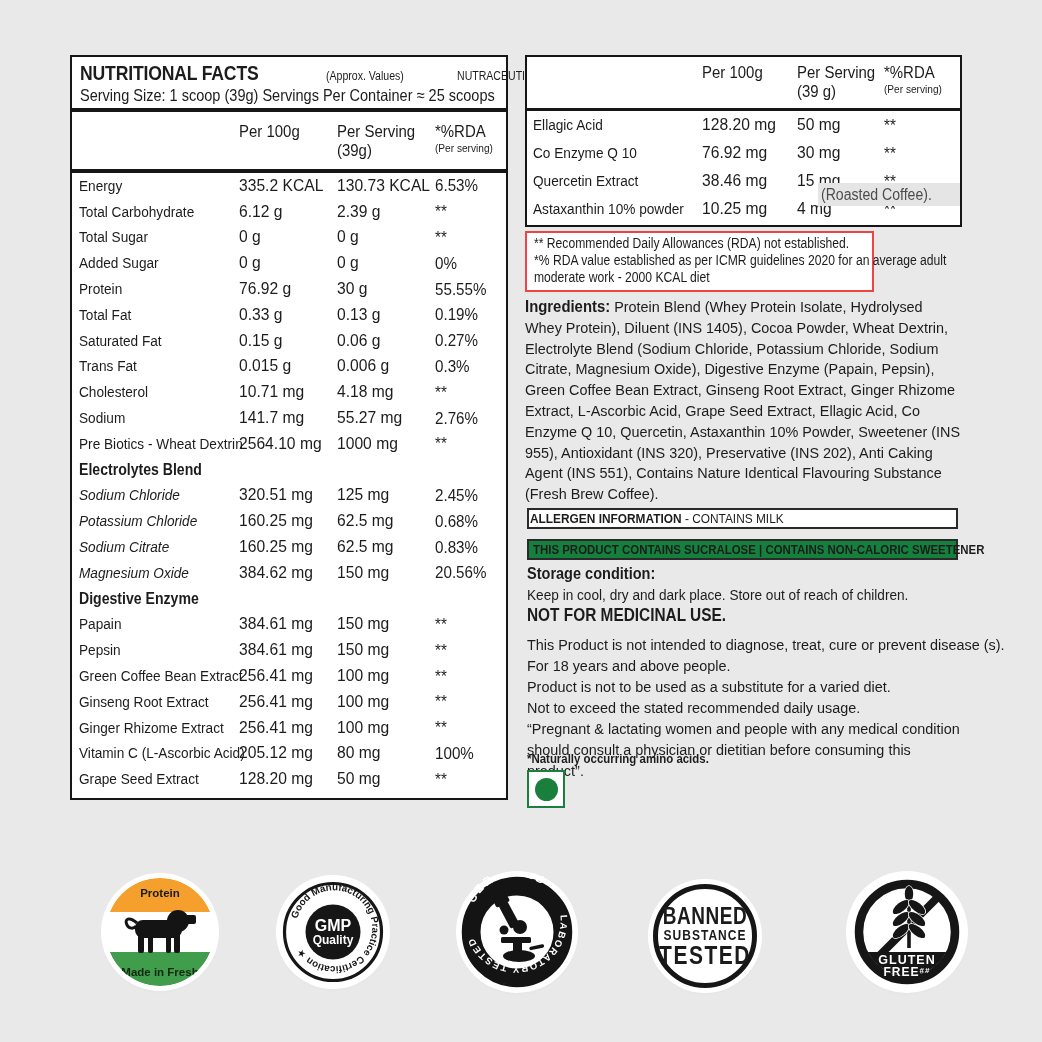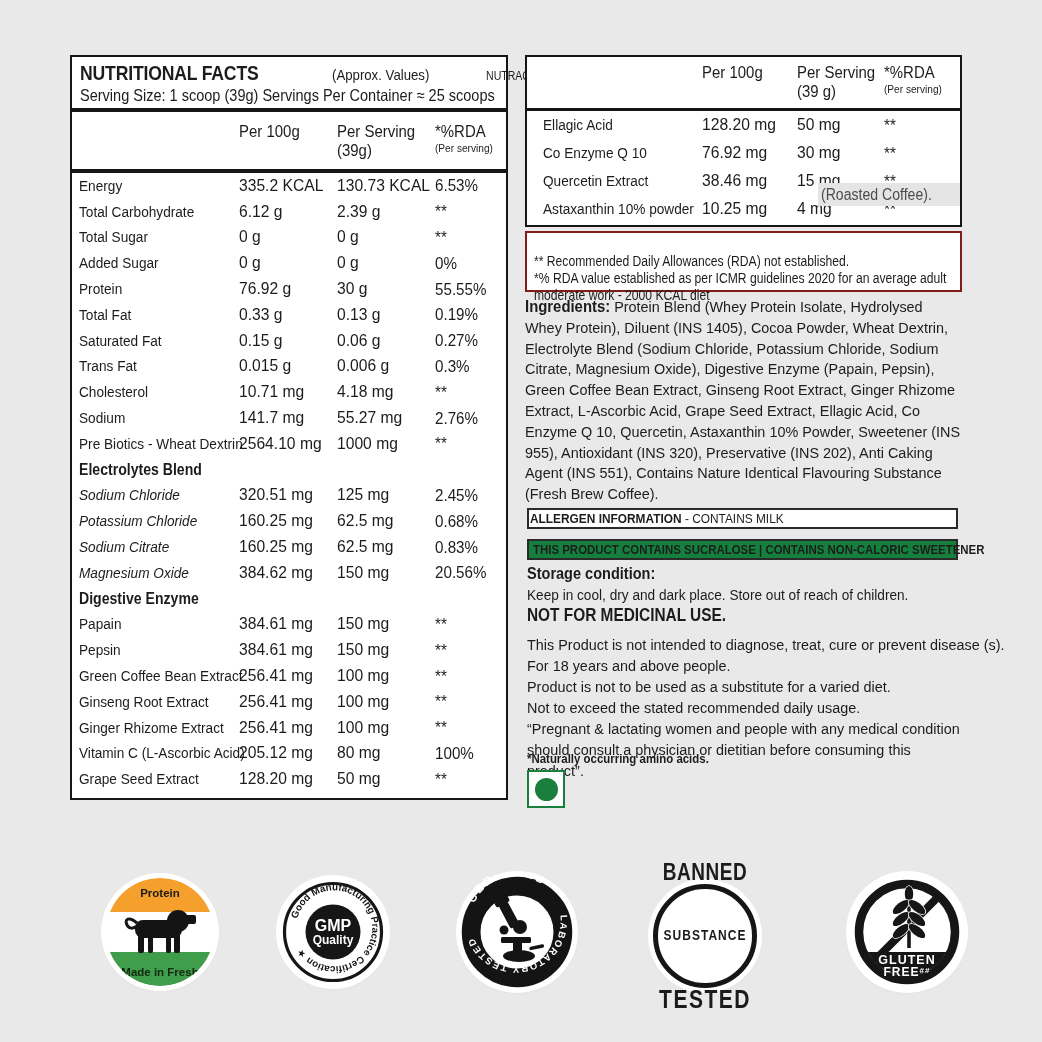--- a/index.html
+++ b/index.html
@@ -11,21 +11,21 @@
   .cond  { display:inline-block; transform:scaleX(.88); transform-origin:0 50%; white-space:nowrap; }
   .condn { display:inline-block; transform:scaleX(.92); transform-origin:0 50%; white-space:nowrap; }
   .wrapsq { transform:scaleX(.93); transform-origin:0 0; width:470px; }
 
   
   .left-panel { position:absolute; left:70px; top:55px; width:438px; height:745px;
     background:#fff; border:2.5px solid #161616; }
   .lp-header { height:55px; border-bottom:4px solid #161616; padding:5px 8px 0 8px; }
   .title-row { display:flex; align-items:baseline;gap:43px; }
   .t-main { font-weight:bold; font-size:20px; letter-spacing:-.2px; }
-  .t-note { font-size:15px; margin-left:6px; }
+  .t-note { font-size:12px; margin-left:0; }
   .t-cat  { font-size:12px; margin-left:auto; }
   .serving-line { font-size:16.5px; margin-top:1px; }
 
   .colhead { display:grid; grid-template-columns:167px 98px 98px 1fr; height:61px;
     border-bottom:4px solid #161616; padding-top:10px; }
   .ch { display:flex; flex-direction:column; font-size:17px; line-height:19px; }
   .ch .sub-small { font-size:11.5px; line-height:14px; }
 
   .tbody { }
   .nrow { display:grid; grid-template-columns:167px 98px 98px 1fr; height:25.8px; align-items:center; }
@@ -34,29 +34,29 @@
   .nrow .c-rda { font-size:16.5px; }
   .nrow.section .c-label { font-weight:bold; font-size:16px; }
   .nrow.italic .c-label { font-style:italic; }
 
   
   .right-table { position:absolute; left:525px; top:55px; width:437px; height:172px;
     background:#fff; border:2.5px solid #161616; }
   .rt-colhead { display:grid; grid-template-columns:175px 95px 87px 1fr; height:54px;
     border-bottom:3.5px solid #161616; padding-top:6px; }
   .rrow { display:grid; grid-template-columns:175px 95px 87px 1fr; height:28px; align-items:center; }
-  .rrow .c-label { padding-left:16px; font-size:15.5px; }
+  .rrow .c-label { padding-left:6px; font-size:15.5px; }
   .rrow .c-num { font-size:17px; }
   .rrow .c-rda { font-size:16.5px; }
 
   .roasted-overlay { position:absolute; left:818px; top:183px; width:142px; height:23px;
     background:#e5e5e5; color:#4c4c4c; font-size:16px; line-height:23px; padding-left:3px; z-index:5; }
 
-  .footnote-box { position:absolute; left:525px; top:231px; width:437px; height:61px;
-    background:#fff; border:2px solid #7f1d1d; padding:20px 7px; }
+  .footnote-box { position:absolute; left:525px; top:231px; width:349px; height:61px;
+    background:#fff; border:2px solid #ef4444; padding:2px 7px; }
   .footnote-box div { font-size:13.8px; line-height:17px; }
 
   
   .ingredients { position:absolute; left:525px; top:297px; font-size:15.5px; line-height:20.8px; }
   .ingredients b { font-size:16px; }
   .allergen-box { position:absolute; left:527px; top:508px; width:431px; height:21px;
     background:#fff; border:2px solid #2a2a2a; padding:1px 1px; font-size:13.5px; line-height:15px; }
   .sweetener-box { position:absolute; left:527px; top:539px; width:431px; height:21px;
     background:#15803d; border:2px solid #2a2a2a; padding:1px 4px; font-size:13px; line-height:15px; font-weight:bold; }
   .storage-head { position:absolute; left:527px; top:564px; font-weight:bold; font-size:16.5px; }
@@ -83,21 +83,21 @@
   .india-top-label { position:absolute; top:9px; width:100%; text-align:center;
     font-size:11.5px; font-weight:bold; color:#1b1b1b; }
   .india-bottom-label { position:absolute; bottom:8px; width:100%; text-align:center;
     font-size:11.5px; font-weight:bold; color:#14290f; }
   .lion-wrap { position:absolute; left:16px; top:28px; }
 
   .badge-gmp { left:281px; top:880px; width:104px; height:104px; }
   .badge-lab { left:461px; top:876px; width:112px; height:112px; }
 
   .badge-banned { left:653px; top:884px; width:104px; height:104px; border:5px solid #161616;
-    display:flex; flex-direction:column; align-items:center; justify-content:center; color:#1b1b1b;gap:44px; }
+    display:flex; flex-direction:column; align-items:center; justify-content:center; color:#1b1b1b; }
   .banned-l1 { font-size:19px; font-weight:bold; letter-spacing:.5px; transform:scale(1,1.25); }
   .banned-l2 { font-size:12px; font-weight:bold; letter-spacing:1px; transform:scale(1,1.25); margin:1px 0; }
   .banned-l3 { font-size:21px; font-weight:bold; letter-spacing:1.5px; transform:scale(1,1.25); }
 
   .badge-gluten { left:851px; top:876px; width:112px; height:112px; }
 </style>
 </head>
 <body>
 
 <div class="page">

